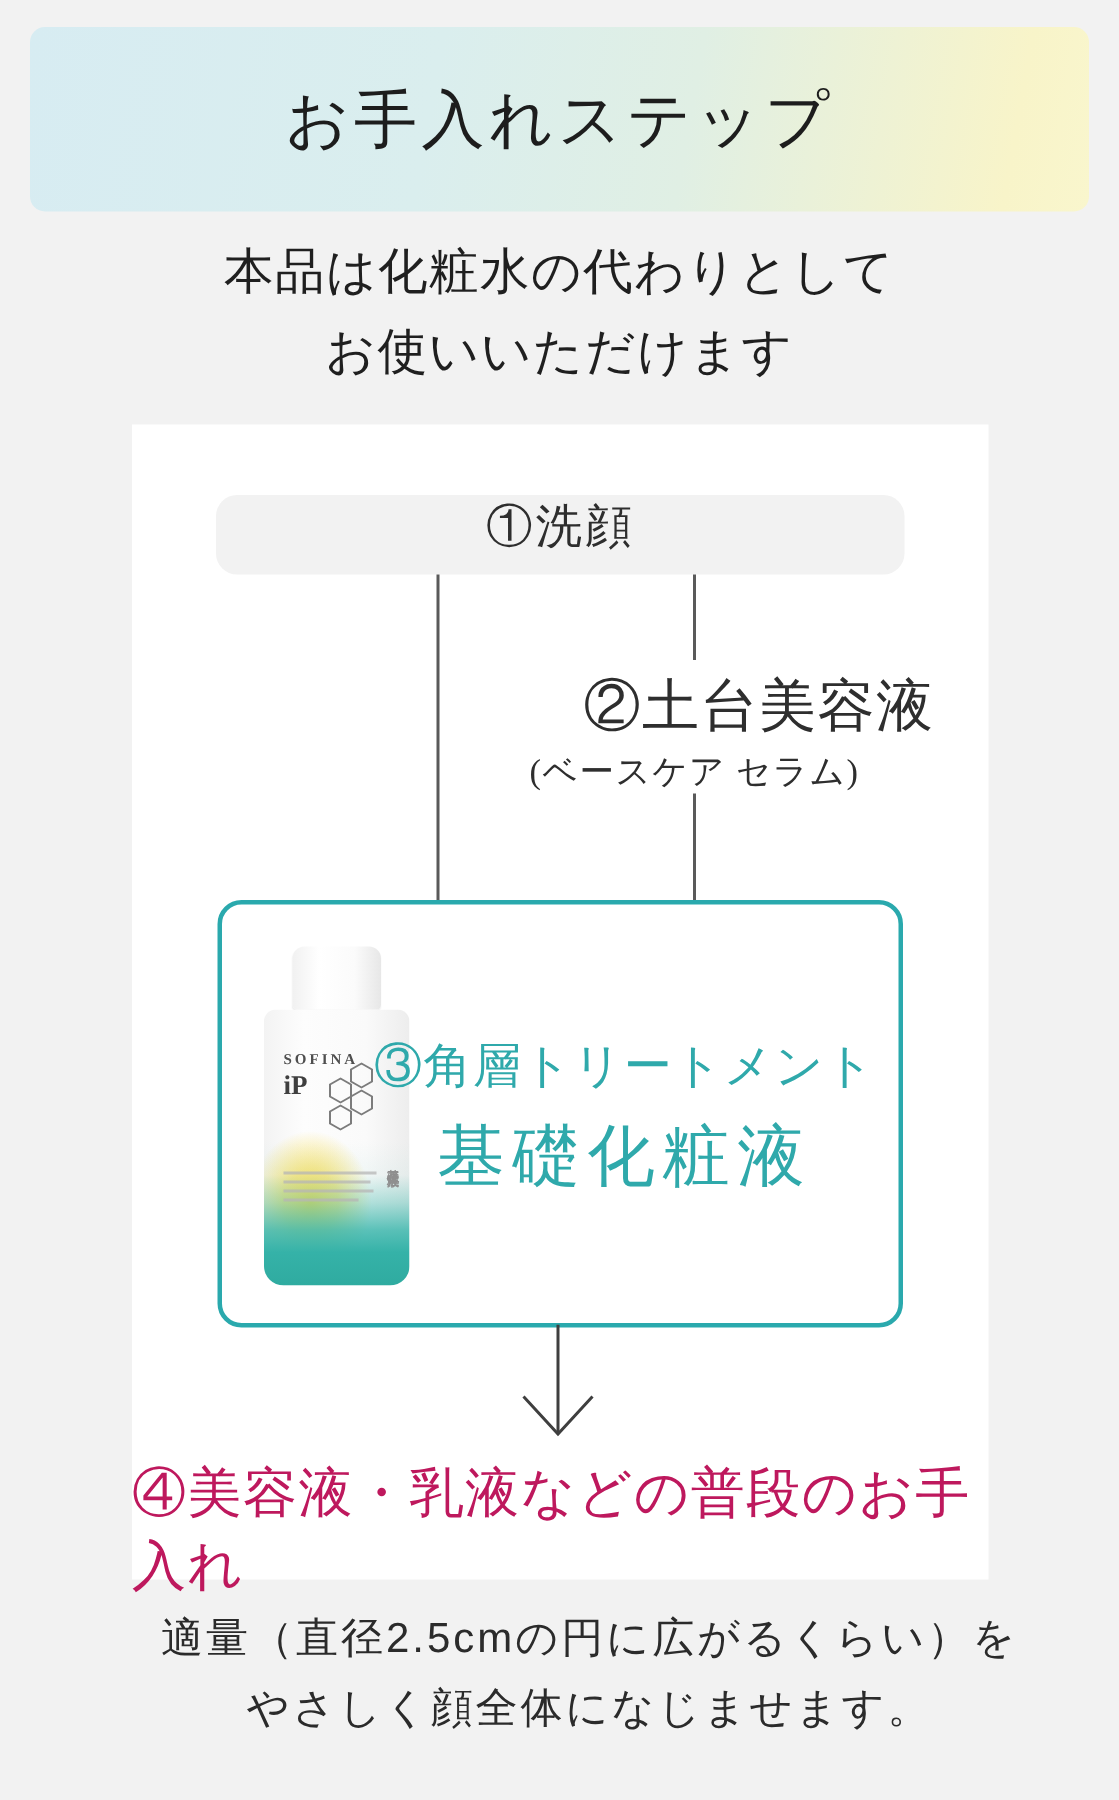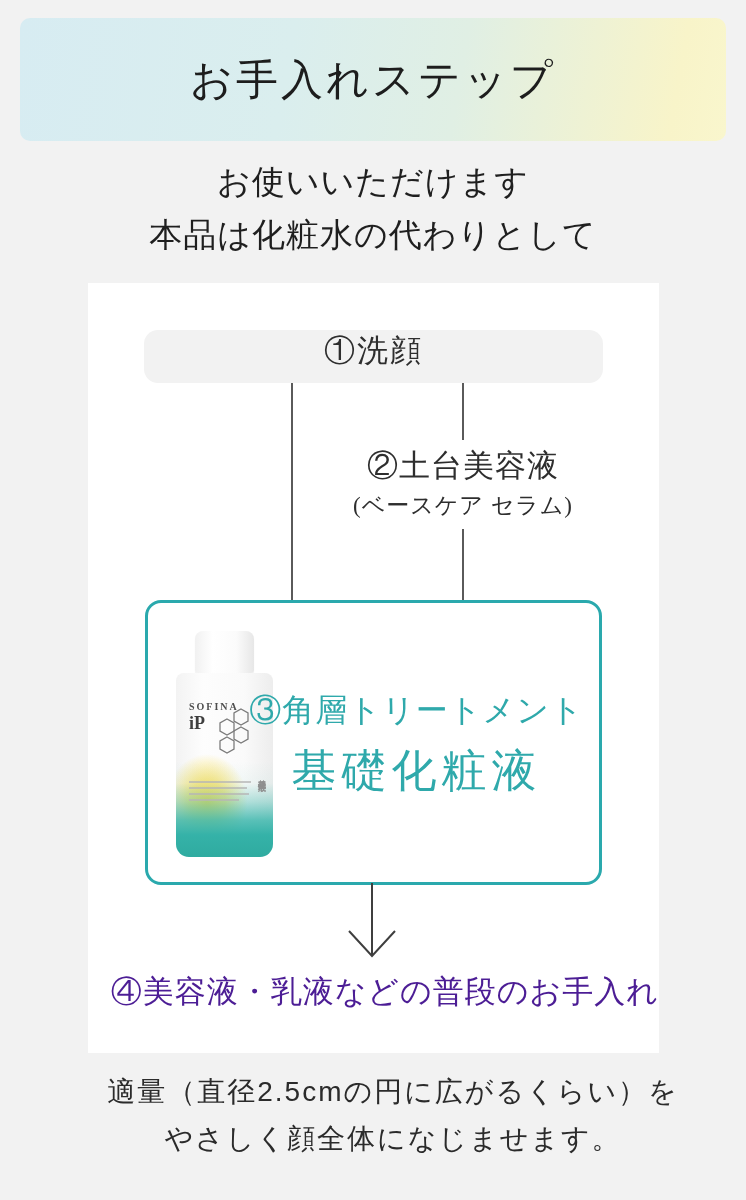--- a/index.html
+++ b/index.html
@@ -44,21 +44,21 @@
   }
   .vline { position:absolute; width:2px; background:#5a5a5a; }
   .vline-left   { left:203px; top:100px; height:220px; }
   .vline-right-a{ left:374px; top:100px; height:57px; }
   .vline-right-b{ left:374px; top:246px; height:73px; }
 
   .step2 {
     position:absolute; left:215px; top:162px; width:320px;
     text-align:center; color:#2e2e2e;
   }
-  .step2-main { font-size:31px; letter-spacing:1px; }
+  .step2-main { font-size:38px; letter-spacing:1px;text-align:right; }
   .step2-sub  { font-size:23px; letter-spacing:1px; margin-top:3px; }
 
   
   .tealbox {
     position:absolute; left:57px; top:317px; width:457px; height:285px;
     background:#ffffff; border:3px solid #2aa9ad; border-radius:16px;
   }
   .step3 {
     position:absolute; left:100px; right:14px; top:86px;
     text-align:center; color:#2fa9ab;
@@ -100,40 +100,40 @@
   .fl1{width:62px;} .fl2{width:58px;} .fl3{width:60px;} .fl4{width:50px;}
   .bottle-vtext {
     position:absolute; right:7px; top:100px;
     writing-mode:vertical-rl; font-size:8px; letter-spacing:1px; color:#8f8f8f;
   }
 
   
   .down-arrow { position:absolute; left:259px; top:600px; }
   .step4 {
     position:absolute; left:0; right:0; top:688px;
-    text-align:right; font-size:31px; letter-spacing:1px; color:#4c1d95;
+    text-align:left; font-size:36px; letter-spacing:1px; color:#be185d;
   }
 
   
   .note {
     position:absolute; left:0; right:0; top:1068px;
     text-align:center; font-size:28px; line-height:47px;
     color:#2b2b2b; letter-spacing:2px;
   }
 </style>
 </head>
 <body>
 
 <div class="banner">
   <div class="banner-title">お手入れステップ</div>
 </div>
 
 <div class="intro">
+  <div>本品は化粧水の代わりとして</div>
   <div>お使いいただけます</div>
-  <div>本品は化粧水の代わりとして</div>
 </div>
 
 <div class="panel">
 
   <div class="step1-box">
     <span>①洗顔</span>
   </div>
 
   <div class="vline vline-left"></div>
   <div class="vline vline-right-a"></div>

